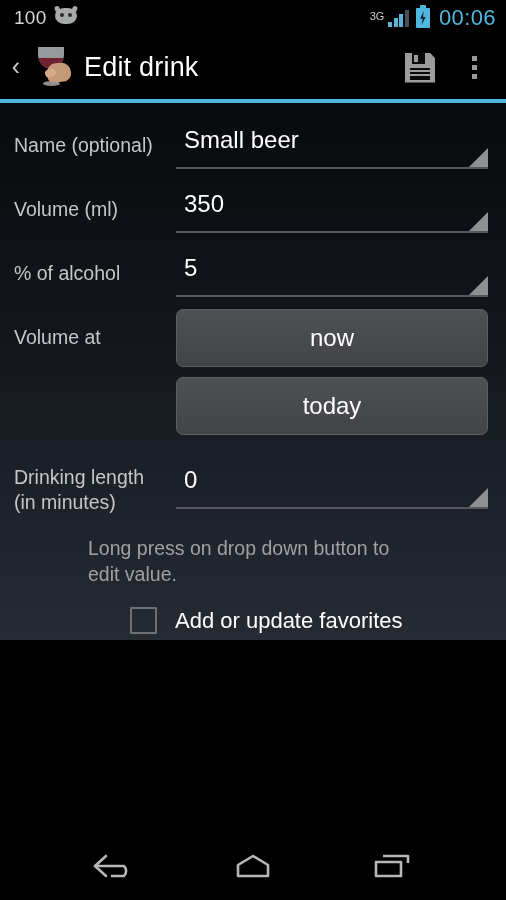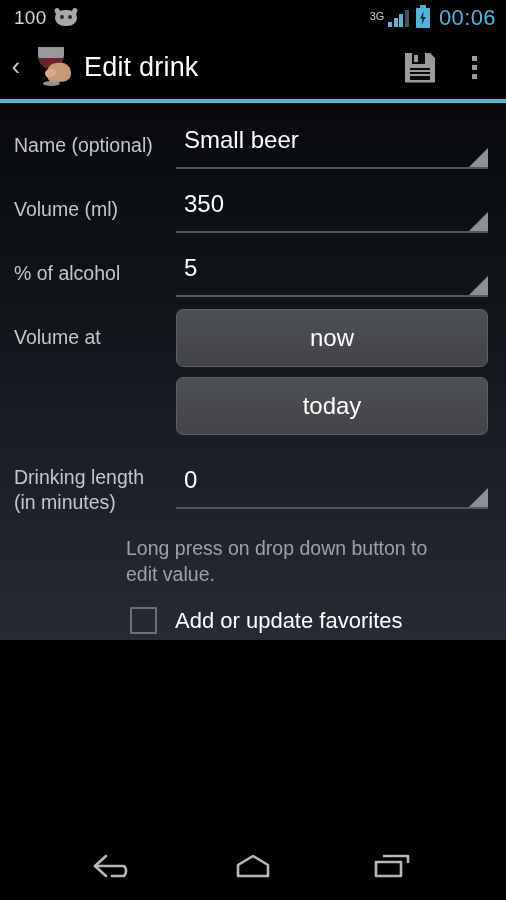--- a/index.html
+++ b/index.html
@@ -24,21 +24,21 @@
     position: absolute;
     left: 0; top: 0;
     width: 506px; height: 36px;
     background: #000000;
     display: flex;
     align-items: center;
     padding: 0 10px 0 14px;
   }
   #status-bar .sb-left {
     display: flex;
-    align-items: center;
+    align-items: flex-start;
     gap: 6px;
     flex: 1;
   }
   #status-bar .sb-right {
     display: flex;
     align-items: center;
     gap: 7px;
   }
   .sb-battery-pct {
     color: #d6d6d6;
@@ -322,21 +322,21 @@
     align-items: center;
     justify-content: center;
     margin-bottom: 10px;
   }
 
   .hint-row {
     display: flex;
     margin-top: 20px;
   }
   .hint-text {
-    margin-left: 112px;
+    margin-left: 74px;
     color: #9ea1a6;
     font-size: 19.5px;
     line-height: 26px;
     max-width: 320px;
   }
 
   .checkbox-row {
     display: flex;
     align-items: flex-end;
     margin-top: 20px;

